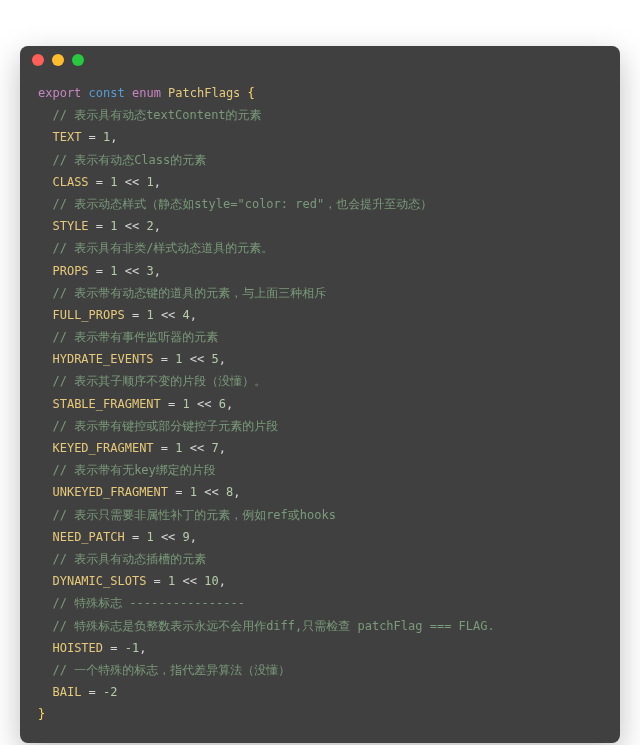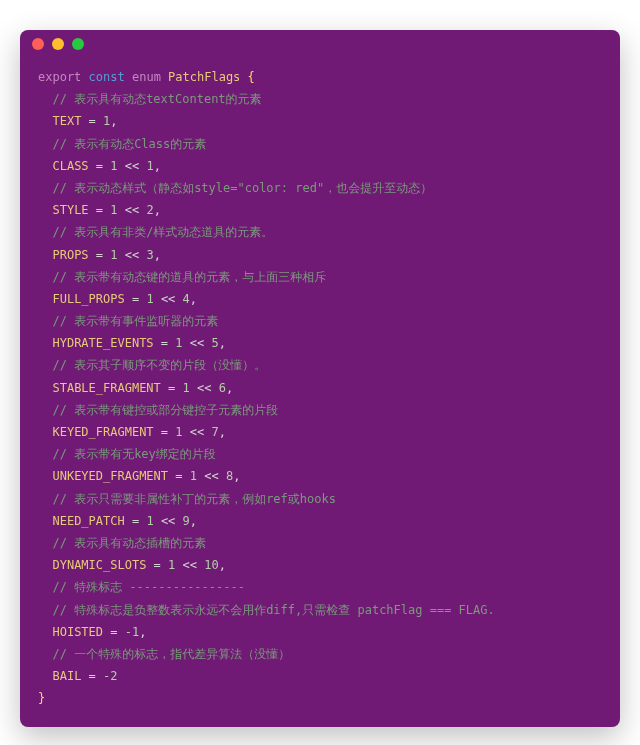--- a/index.html
+++ b/index.html
@@ -1,18 +1,18 @@
 <!DOCTYPE html>
 <html><head>
   <meta charset="utf-8">
   <style>
     * { margin: 0; padding: 0; box-sizing: border-box; }
     body { background: #fff; padding: 30px 20px; font-family: Menlo, Monaco, Consolas, monospace; }
     .window {
-      width: 600px; margin: 0 auto; background: #701a75; border-radius: 8px;
+      width: 600px; margin: 16px auto; background: #404040; border-radius: 8px;
       box-shadow: 0 10px 30px rgba(0,0,0,.25); overflow: hidden;
     }
     .titlebar { height: 28px; display:flex; align-items:center; padding-left:12px; gap:8px; }
     .dot { width:12px; height:12px; border-radius:50%; }
     .dot-close { background:#ff5f56; }
     .dot-min { background:#ffbd2e; }
     .dot-max { background:#27c93f; }
     .code { padding: 8px 18px 18px; font-size: 12px; line-height: 1.85; color:#d4d4d4; white-space:pre; }
     .line { display:block; }
     .k-export { color:#c586c0; }

